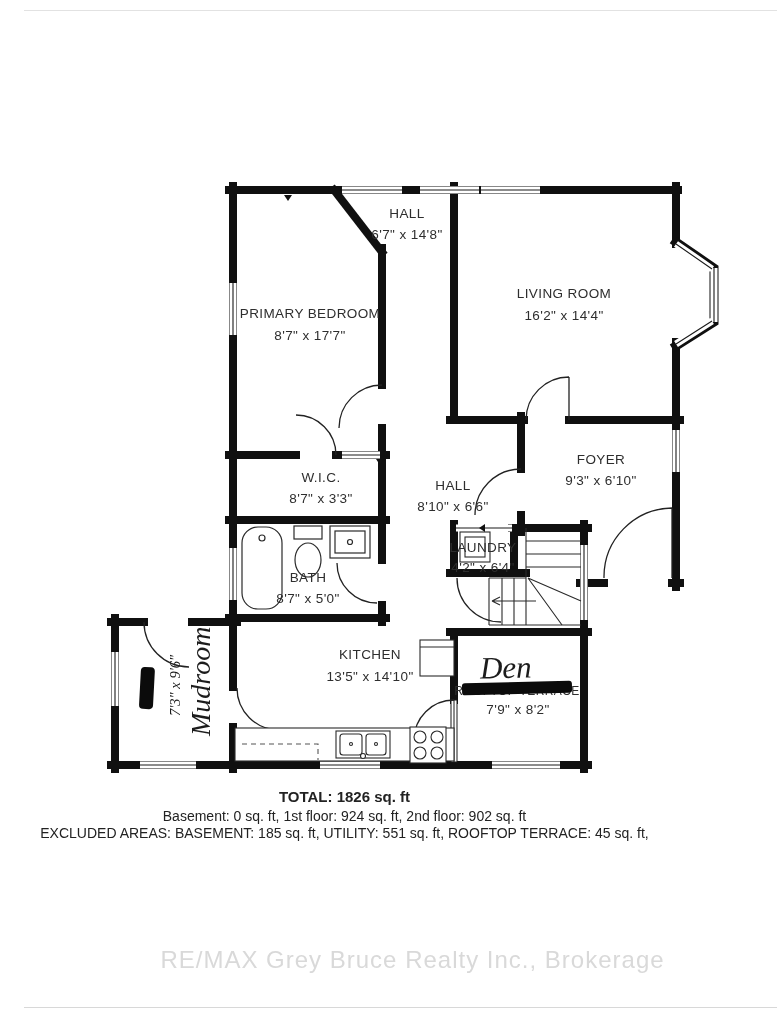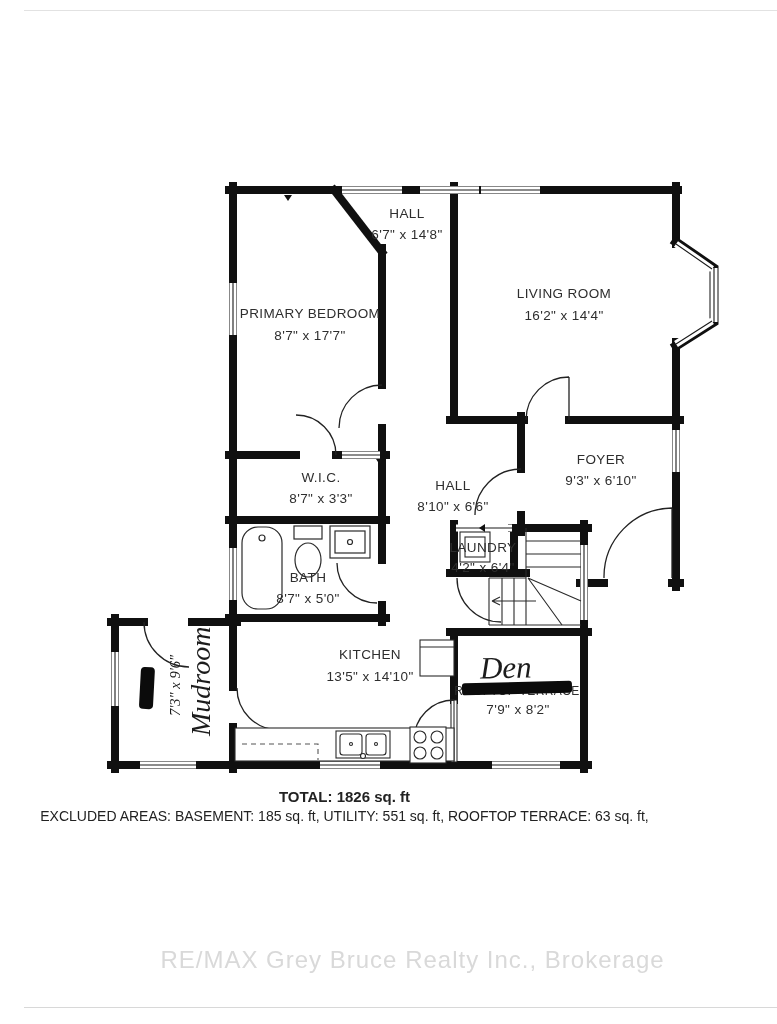--- a/index.html
+++ b/index.html
@@ -186,17 +186,18 @@
     <rect x="438" y="682" width="110" height="12" rx="3" fill="#0b0b0b" transform="rotate(-1.5 493 688)"></rect>
     <rect x="-3" y="-7" width="42" height="14" rx="4" fill="#0b0b0b" transform="translate(122,706) rotate(-87)"></rect>
 
     <text class="hand" x="482" y="678" font-size="31" text-anchor="middle" transform="rotate(-1 482 678)">Den</text>
     <text class="hand" font-size="28" transform="translate(186,736) rotate(-90)">Mudroom</text>
     <text class="hand" font-size="14.5" transform="translate(156,716) rotate(-90)">7'3" x 9'6"</text>
   </svg>
 
   <div id="summary">
     <div class="total">TOTAL: 1826 sq. ft</div>
-    <div class="line">EXCLUDED AREAS: BASEMENT: 185 sq. ft, UTILITY: 551 sq. ft, ROOFTOP TERRACE: 63 sq. ft,</div>
+    <div class="line">Basement: 0 sq. ft, 1st floor: 924 sq. ft, 2nd floor: 902 sq. ft</div>
+    <div class="line">EXCLUDED AREAS: BASEMENT: 185 sq. ft, UTILITY: 551 sq. ft, ROOFTOP TERRACE: 45 sq. ft,</div>
   </div>
 
   <div id="watermark">RE/MAX Grey Bruce Realty Inc., Brokerage</div>
 </div>
 
 </body></html>

